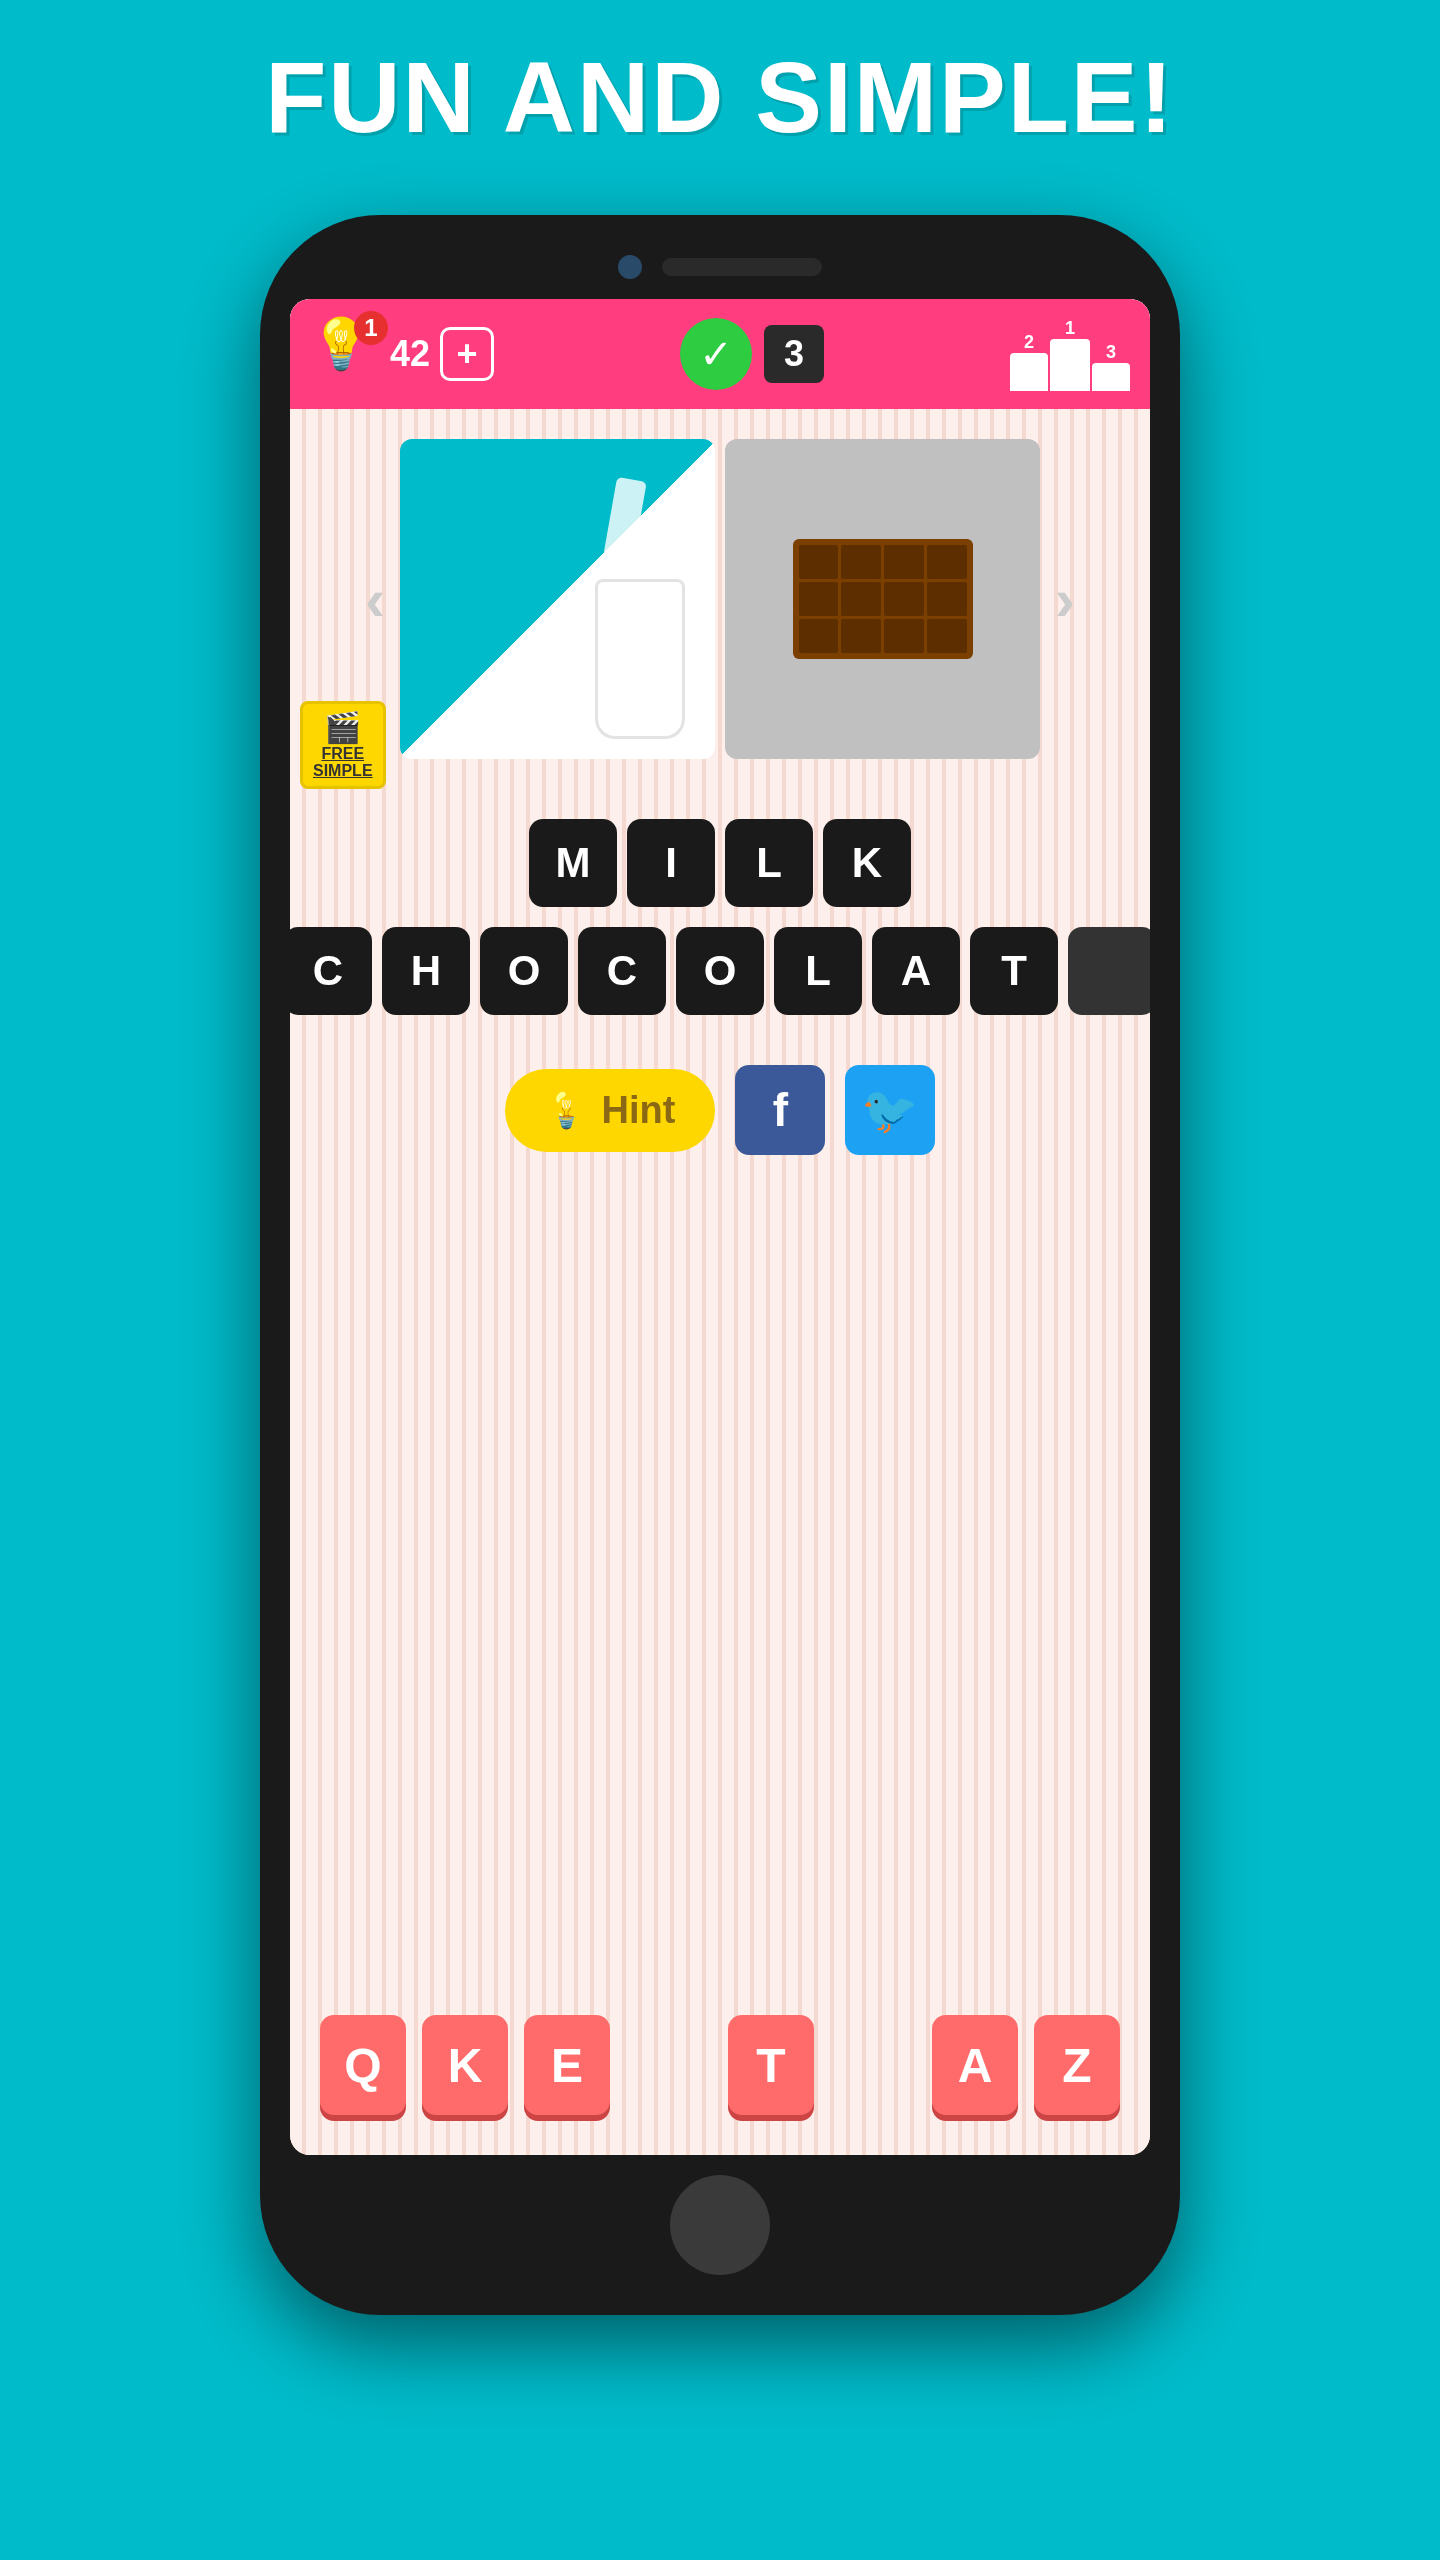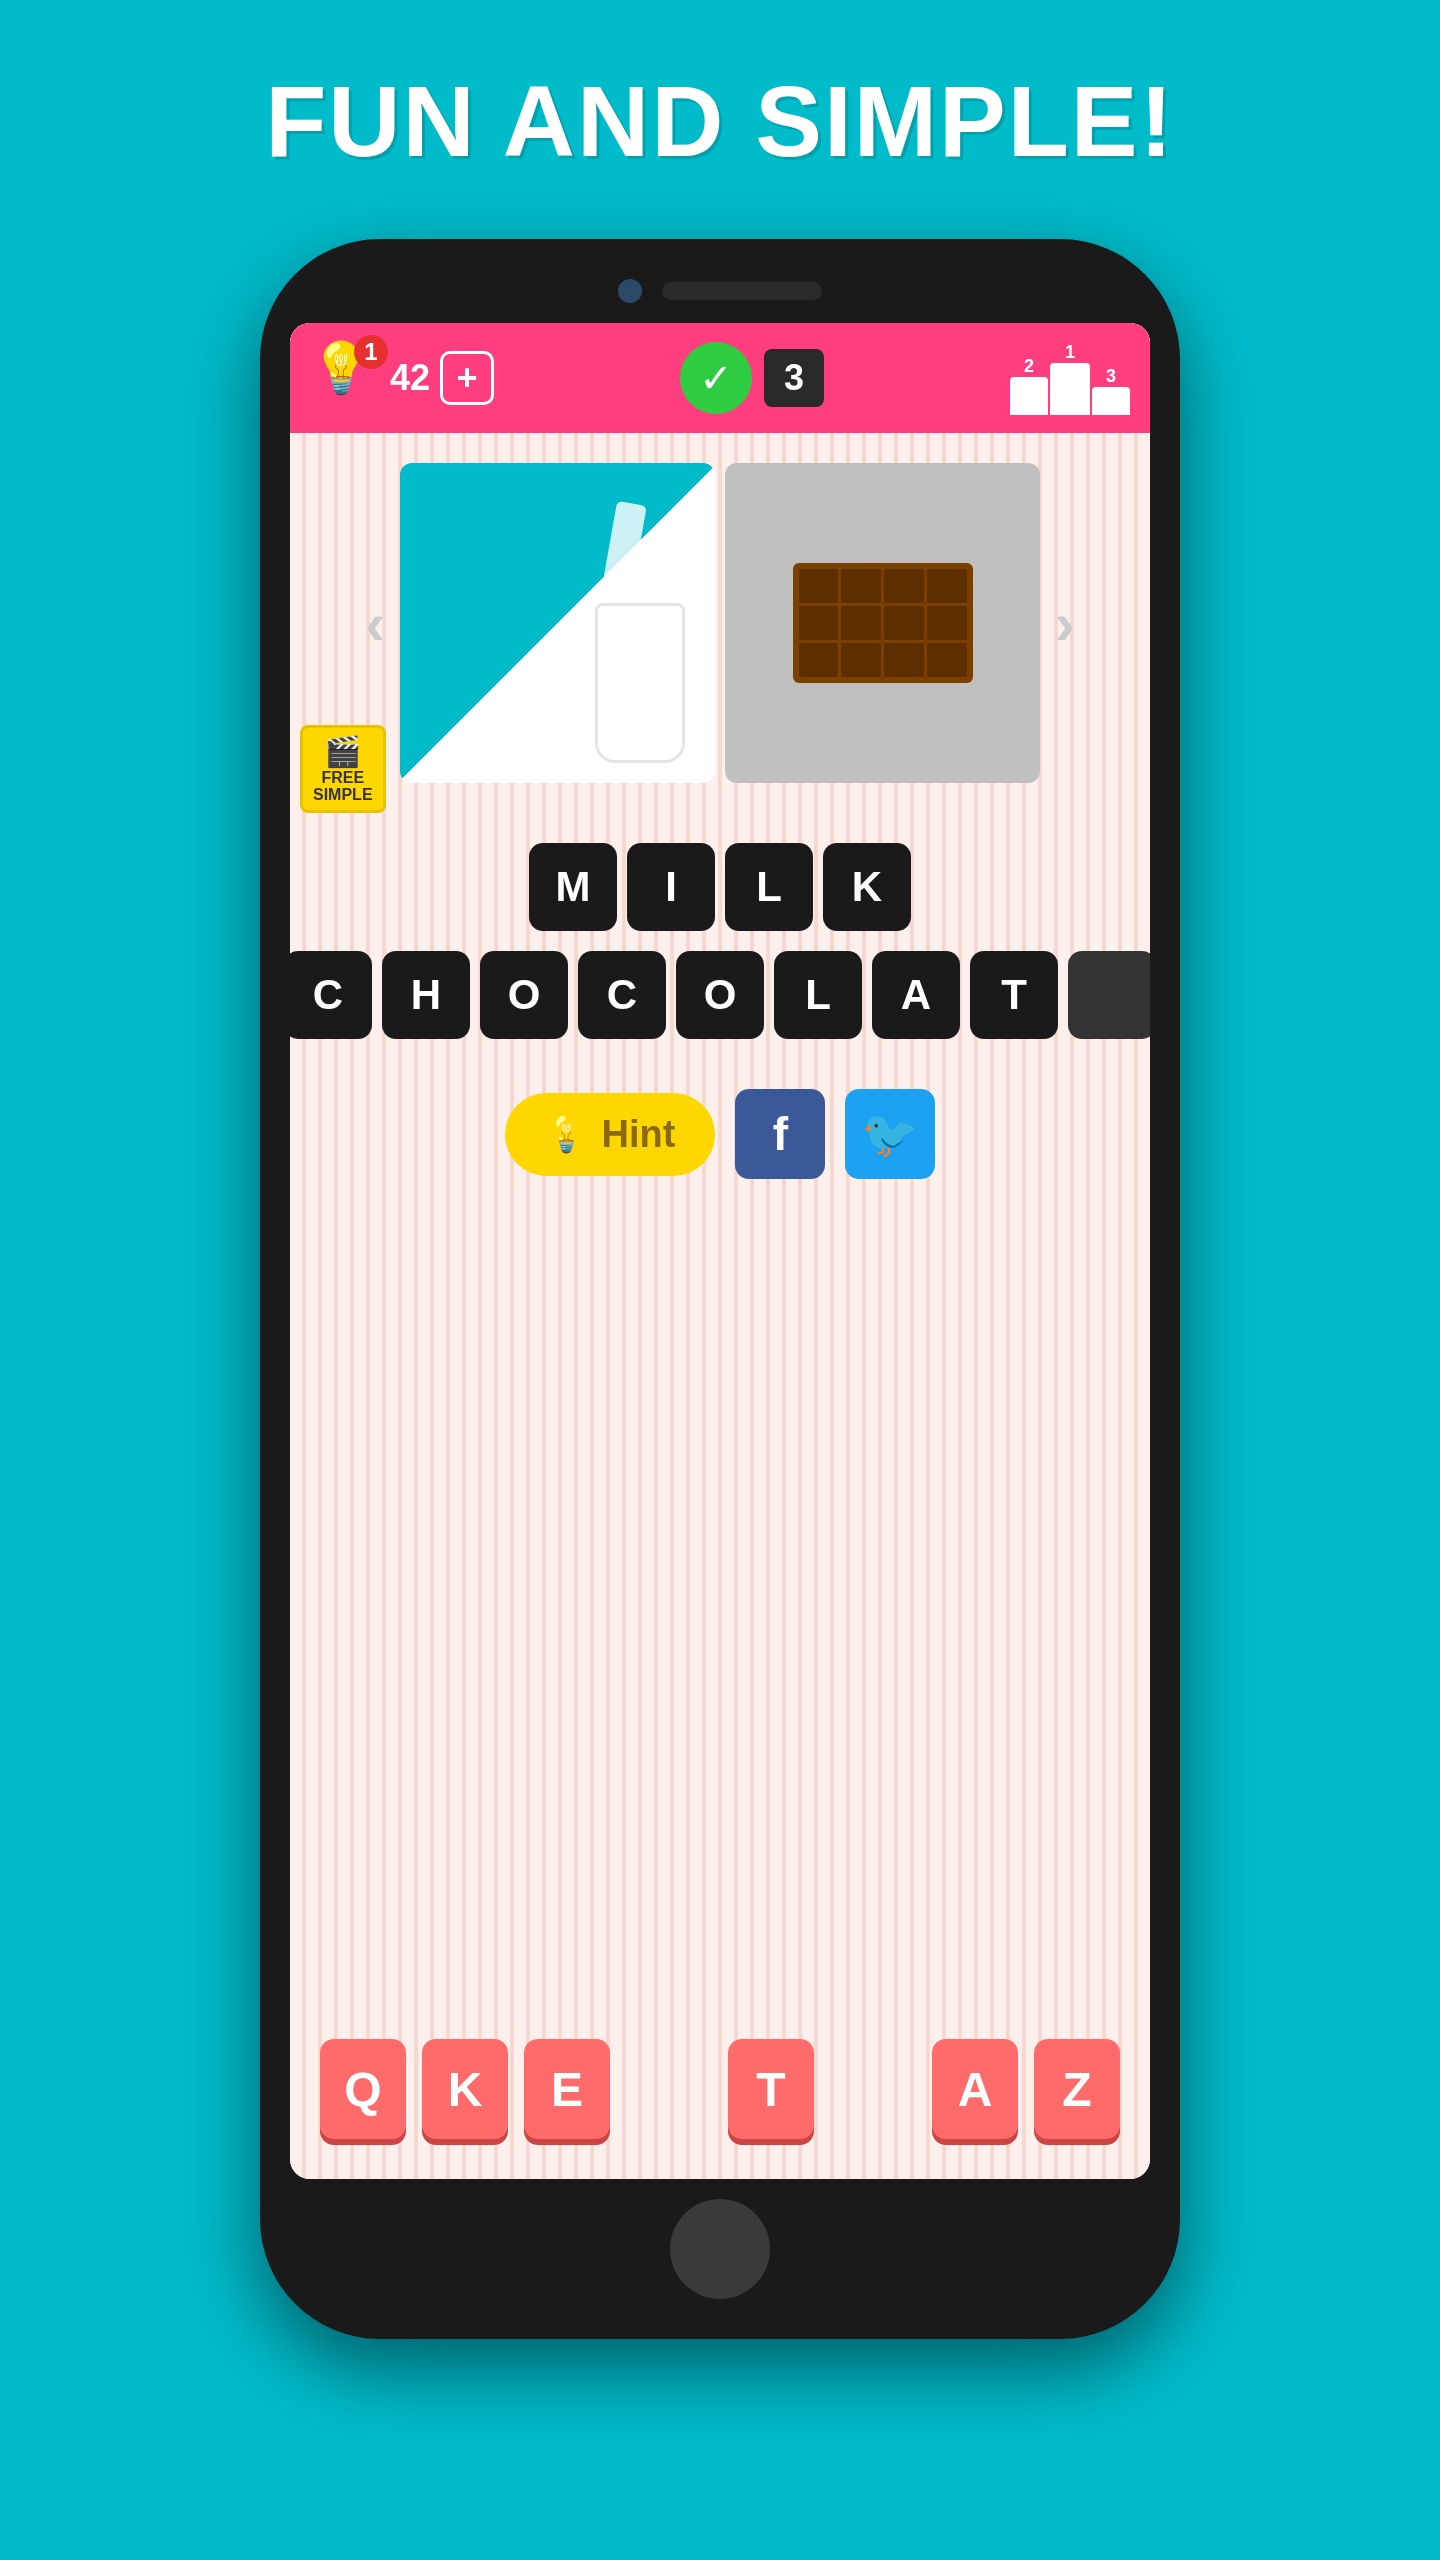--- a/index.html
+++ b/index.html
@@ -13,21 +13,21 @@
       font-family: 'Arial Black', Arial, sans-serif;
       overflow: hidden;
     }
 
     
     .page-title {
       color: white;
       font-size: 100px;
       font-weight: 900;
       text-align: center;
-      margin-top: 64px;
+      margin-top: 40px;
       margin-bottom: 60px;
       letter-spacing: 2px;
       text-shadow: 3px 3px 0px rgba(0,0,0,0.15);
     }
 
     
     .phone-frame {
       width: 920px;
       height: 2100px;
       background: #1a1a1a;
@@ -299,20 +299,21 @@
     .hints-film-icon {
       font-size: 30px;
     }
 
     .hints-text {
       font-size: 16px;
       font-weight: 900;
       color: #333;
       text-align: center;
       line-height: 1.1;
+      text-decoration: underline;
     }
 
     
     .word-display {
       position: relative;
       z-index: 1;
       display: flex;
       flex-direction: column;
       align-items: center;
       gap: 20px;

